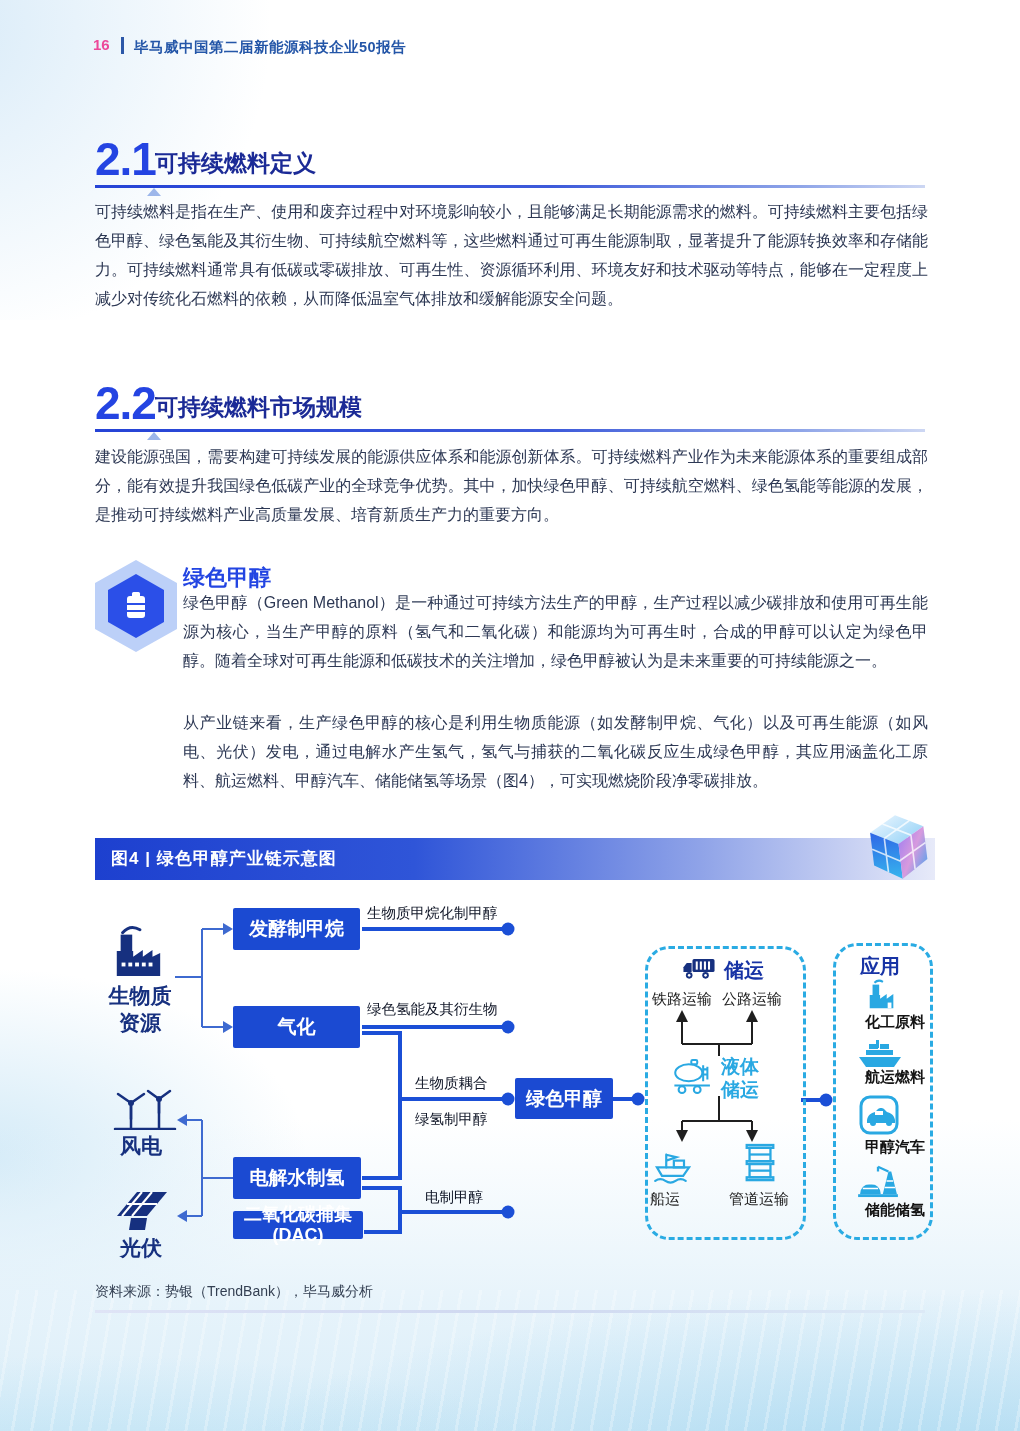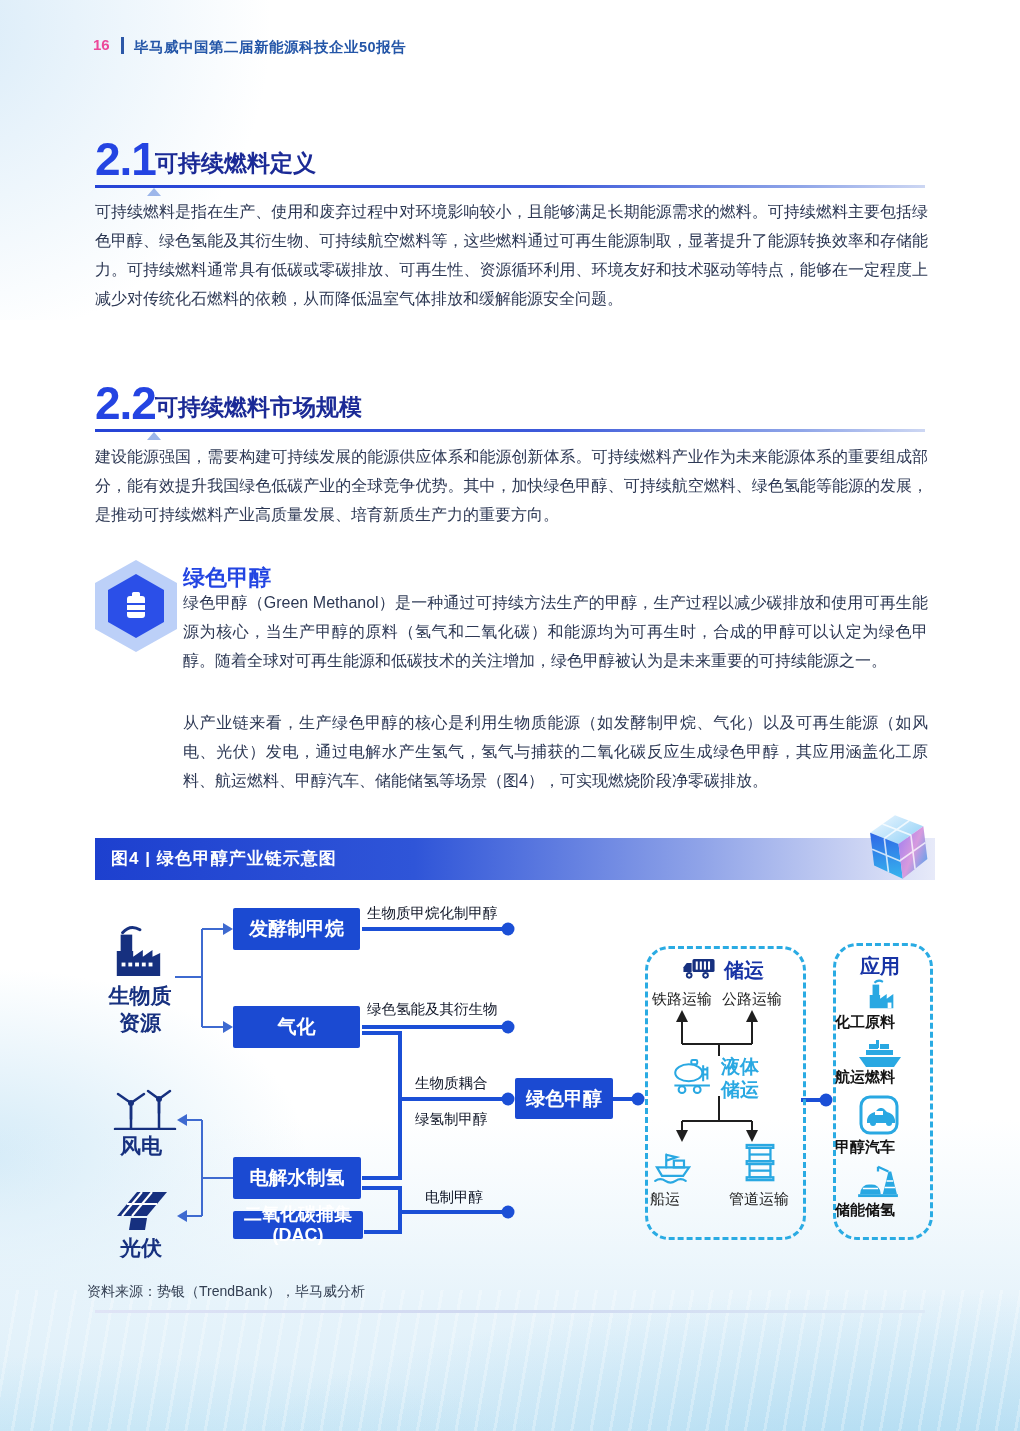--- a/index.html
+++ b/index.html
@@ -42,21 +42,21 @@
   
   #diagram{left:95px;top:900px;width:840px;height:372px;}
   .node-box{position:absolute;background:#1b4ad2;color:#fff;font-weight:700;font-size:19px;
     display:flex;align-items:center;justify-content:center;text-align:center;border-radius:2px;white-space:pre-line;line-height:1.15;}
   .inp-label{position:absolute;font-size:21px;font-weight:700;color:#16307f;text-align:center;white-space:pre-line;line-height:1.3;}
   .route-label{position:absolute;font-size:14.5px;color:#0f1526;}
   .dashed-box{position:absolute;border:3px dashed #2aabe3;border-radius:24px;}
   .grp-title{font-size:20px;font-weight:700;color:#1733a5;}
   .mode-label{position:absolute;font-size:15px;color:#1c1c1c;text-align:center;}
   .hub-label{position:absolute;font-size:19px;font-weight:700;color:#29a8e2;line-height:1.2;white-space:pre-line;}
-  .app-label{position:absolute;font-size:15px;font-weight:700;color:#141414;text-align:left;width:90px;}
+  .app-label{position:absolute;font-size:15px;font-weight:700;color:#141414;text-align:right;width:90px;}
   
   .source-text{font-size:14px;color:#333f52;}
   .divider{height:3px;background:linear-gradient(90deg,#dfe4f6,#cfd8f0 50%,#dce9f6);}
   .footer-text{font-size:10.8px;line-height:1.65;color:#98a2ae;text-align:justify;}
 </style>
 </head>
 <body>
 
 <div id="page">
 
@@ -332,17 +332,17 @@
         <path d="M6,28 H22 M9,23 H19" stroke="#fff" stroke-width="1.6"></path>
         <polygon points="27,34 33,10 36,10 42,34" fill="#29a8e2"></polygon>
         <path d="M33,10 L22,5 M22,5 V10" stroke="#29a8e2" stroke-width="2.4" fill="none"></path>
         <path d="M29,27 H40 M31,20 H38" stroke="#fff" stroke-width="1.6"></path>
         <rect x="1" y="34" width="42" height="3" fill="#29a8e2"></rect>
       </svg>
     </div>
     <div class="app-label" style="left:740px;top:301px;">储能储氢</div>
   </div>
 
-  <div class="abs z1 source-text" style="left:87px;top:1283px;">资料来源：势银（TrendBank），毕马威分析</div>
+  <div class="abs z1 source-text" style="left:95px;top:1283px;">资料来源：势银（TrendBank），毕马威分析</div>
   <div class="abs z1 divider" style="left:95px;top:1310px;width:830px;"></div>
 
 
 </div>
 
 </body></html>

